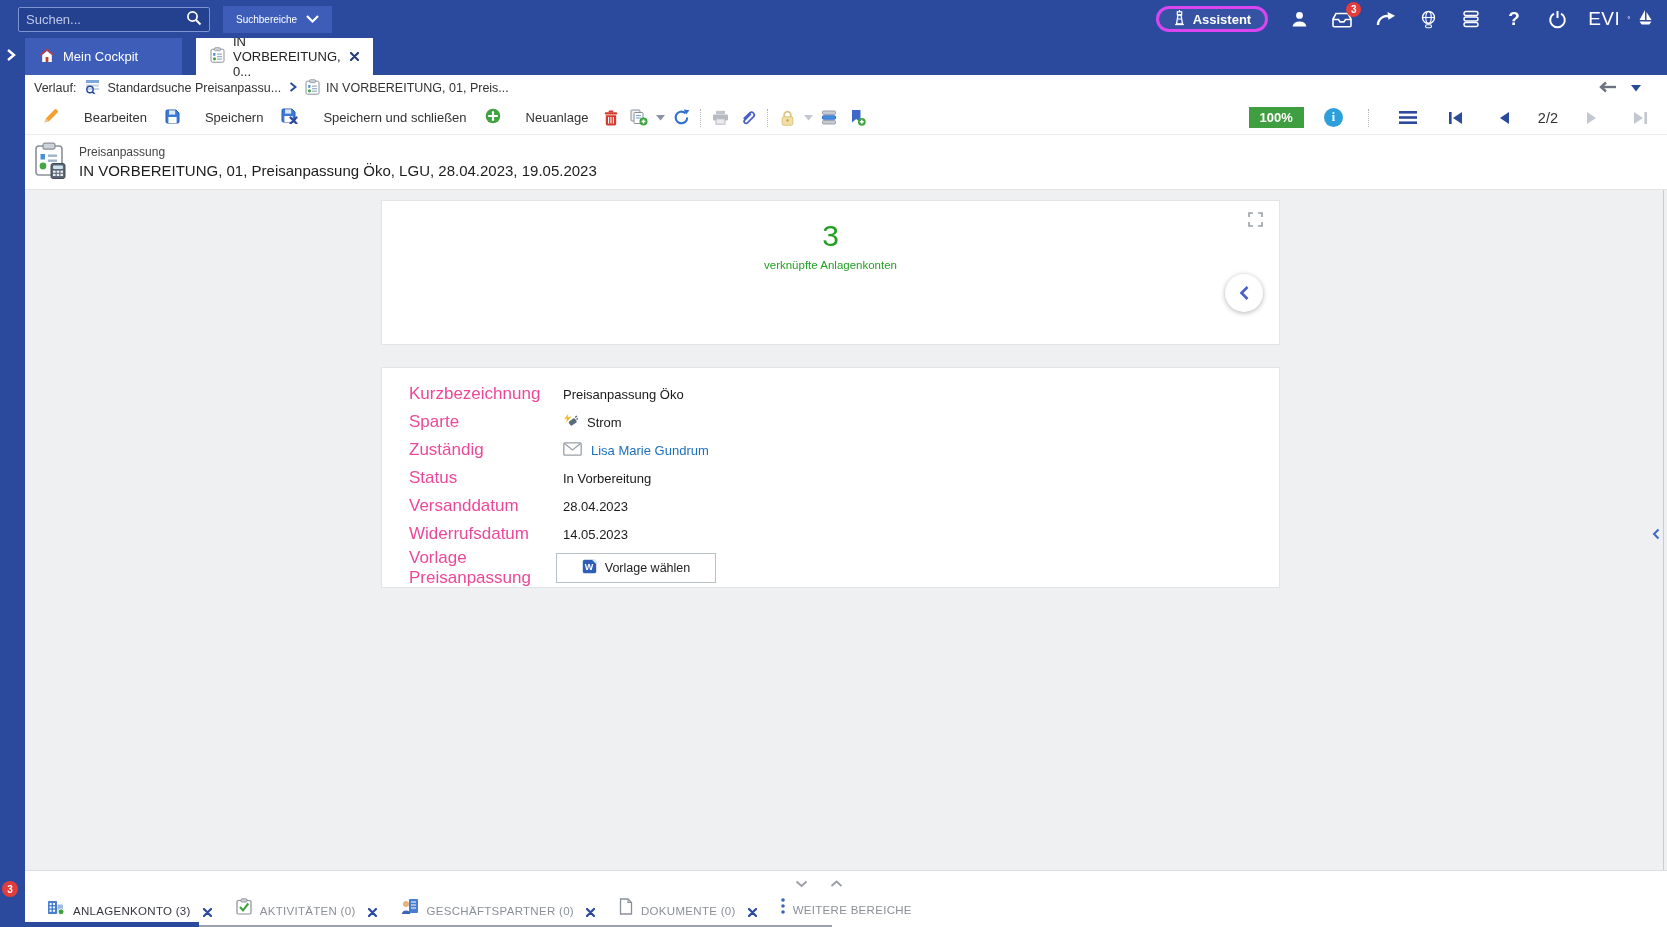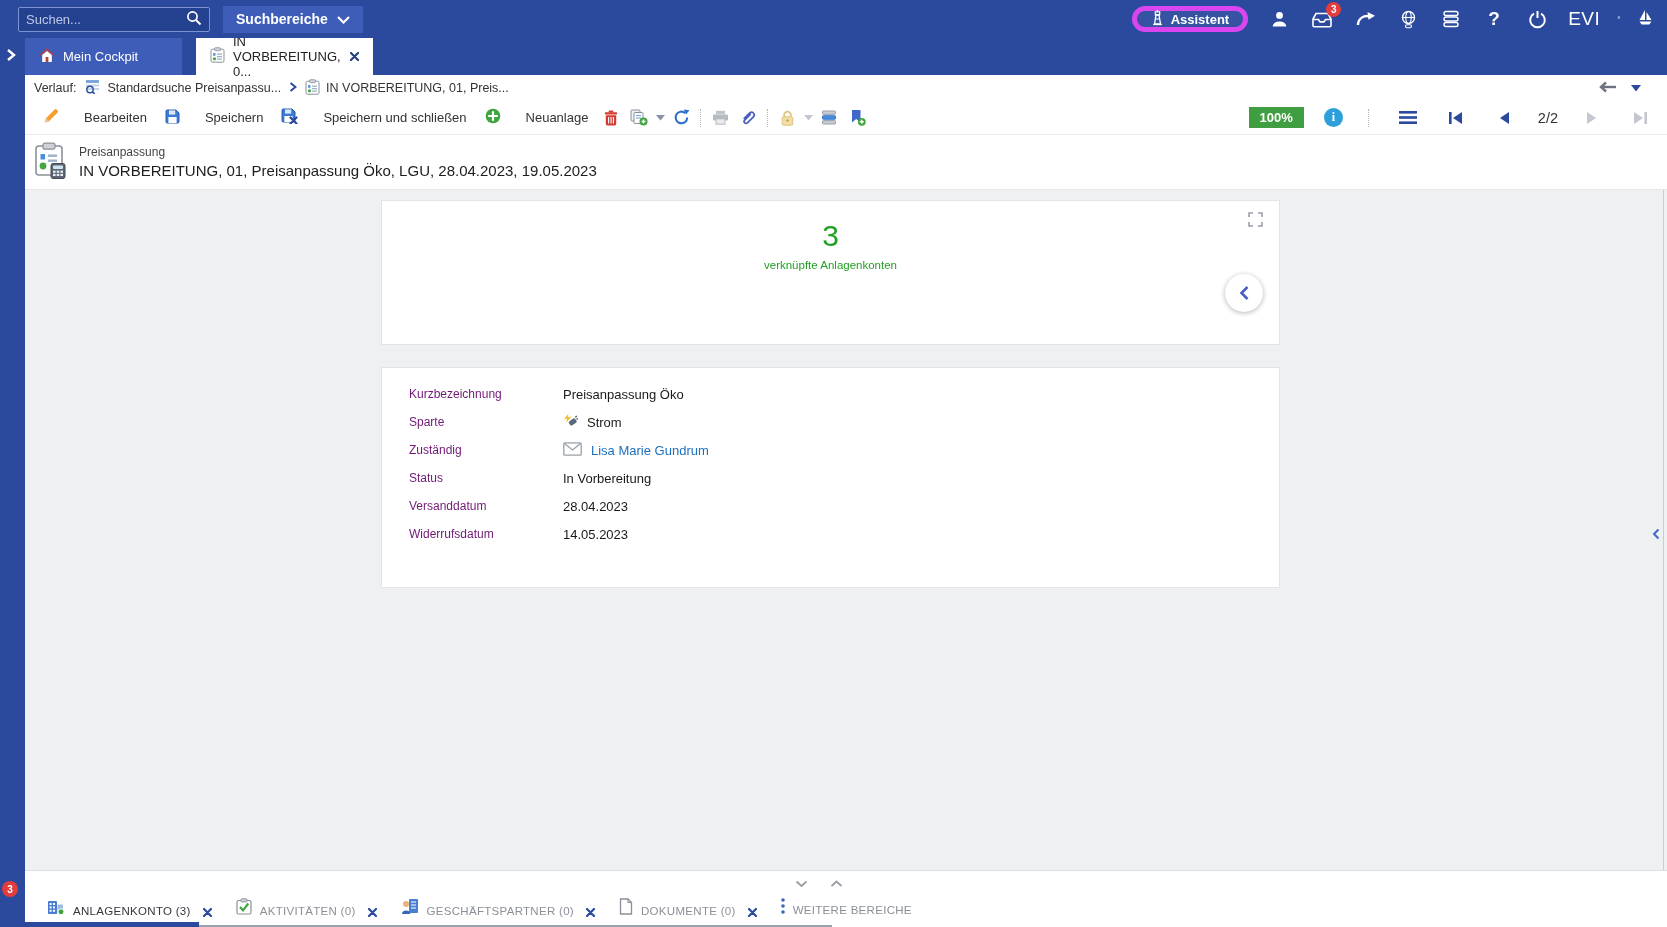--- a/index.html
+++ b/index.html
@@ -3,27 +3,27 @@
 <meta charset="utf-8">
 <style>
   * { box-sizing: border-box; margin: 0; padding: 0; }
   html,body { width:1667px; height:927px; overflow:hidden; }
   body { font-family:"Liberation Sans", sans-serif; position:relative; background:#fff; font-size:13px; color:#333; }
 
   
   .topbar { position:absolute; left:0; top:0; width:1667px; height:38px; background:#2b4a9e; display:flex; align-items:center; z-index:30; }
   .searchbox { margin-left:18px; width:192px; height:25px; background:#24418f; border:1px solid #7d92d0; border-radius:2px; display:flex; align-items:center; padding:0 7px; }
   .searchbox .ph { flex:1; color:#bcc8e8; font-size:13px; }
-  .scopebtn { margin-left:13px; height:27px; padding:0 13px; background:#3d5db8; color:#fff; display:flex; align-items:center; gap:9px; font-size:14px; cursor:pointer;font-weight:bold; }
+  .scopebtn { margin-left:13px; height:27px; padding:0 13px; background:#3d5db8; color:#fff; display:flex; align-items:center; gap:9px; font-size:10px; cursor:pointer; }
   .tb-right { margin-left:auto; display:flex; align-items:center; gap:19px; padding-right:14px; }
-  .assistant { display:flex; align-items:center; gap:7px; border:5px solid #d946ef; border-radius:14px; height:26px; padding:0 14px; color:#fff; font-weight:bold; font-size:13px; background:rgba(255,255,255,.05); cursor:pointer; }
+  .assistant { display:flex; align-items:center; gap:7px; border:3px solid #d946ef; border-radius:14px; height:26px; padding:0 14px; color:#fff; font-weight:bold; font-size:13px; background:rgba(255,255,255,.05); cursor:pointer; }
   .tbicon { position:relative; display:flex; align-items:center; justify-content:center; width:24px; height:26px; cursor:pointer; }
   .badge { position:absolute; top:-4px; right:-7px; min-width:15px; height:15px; border-radius:8px; background:#e23c3c; color:#fff; font-size:10px; font-weight:bold; display:flex; align-items:center; justify-content:center; padding:0 3px; }
   .help { color:#fff; font-size:19px; font-weight:bold; }
-  .brand { display:flex; align-items:center; color:#fff; font-size:19px; letter-spacing:.5px; gap:17px; }
+  .brand { display:flex; align-items:center; color:#fff; font-size:19px; letter-spacing:.5px; gap:7px; }
   .brand sup { font-size:8px; }
 
   
   .tabrow { position:absolute; left:0; top:38px; width:1667px; height:37px; background:#2b4a9e; z-index:20; }
   .leftstrip { position:absolute; left:0; top:38px; width:25px; height:889px; background:#2b4a9e; z-index:25; }
   .strip-chevron { position:absolute; left:5px; top:10px; }
   .tab { position:absolute; top:0; height:37px; display:flex; align-items:center; gap:8px; padding:0 14px; font-size:13px; cursor:pointer; }
   .tab.cockpit { left:25px; width:157px; background:#3d5db8; color:#fff; }
   .tab.active { left:196px; width:177px; background:#fff; color:#222; }
   .closex { display:flex; align-items:center; margin-left:auto; cursor:pointer; }
@@ -56,21 +56,21 @@
   .card.summary { top:10px; height:145px; }
   .card.detail { top:177px; height:221px; }
   .sum-inner { text-align:center; padding-top:18px; }
   .sum-count { font-size:30px; color:#23a024; cursor:pointer; }
   .sum-cap { font-size:11.5px; color:#23a024; margin-top:6px; }
   .expand { position:absolute; top:11px; right:16px; cursor:pointer; }
   .collapse-circle { position:absolute; left:1200px; top:84px; width:38px; height:38px; border-radius:50%; background:#fff; box-shadow:0 1px 5px rgba(0,0,0,.3); display:flex; align-items:center; justify-content:center; cursor:pointer; z-index:6; }
 
   .frm { padding-top:12px; }
   .frow { display:flex; align-items:center; min-height:28px; }
-  .flabel { width:154px; margin-left:27px; color:#701a75; font-size:12px; flex-shrink:0; }
+  .flabel { width:154px; margin-left:27px; color:#ec4899; font-size:17px; flex-shrink:0; }
   .fvalue { font-size:13px; color:#1a1a1a; display:flex; align-items:center; gap:9px; }
   .fvalue.link { color:#1c6fbe; cursor:pointer; }
   .vorlage-btn { display:flex; align-items:center; justify-content:center; gap:8px; width:160px; height:30px; margin-left:-7px; background:#fff; border:1px solid #b9c0cc; font-size:12.5px; color:#222; cursor:pointer; }
 
   .right-handle-line { position:absolute; right:3px; top:0; width:1px; height:680px; background:#c9ccd2; }
   .right-handle { position:absolute; right:7px; top:338px; cursor:pointer; }
 
   
   .bottombar { position:absolute; left:25px; top:870px; width:1642px; height:57px; background:#fff; border-top:1px solid #dcdfe3; z-index:10; }
   .split-chevrons { position:absolute; left:770px; top:5px; display:flex; gap:22px; }
@@ -498,20 +498,33 @@
         <span class="fvalue">In Vorbereitung</span>
       </div>
       <div class="frow">
         <span class="flabel">Versanddatum</span>
         <span class="fvalue">28.04.2023</span>
       </div>
       <div class="frow">
         <span class="flabel">Widerrufsdatum</span>
         <span class="fvalue">14.05.2023</span>
       </div>
+      <div class="frow">
+        <span class="flabel">Vorlage Preisanpassung</span>
+        <span class="vorlage-btn">
+          <span>
+            <svg width="15" height="15" viewBox="0 0 15 15">
+                <rect x="0.8" y="0.8" width="13.4" height="13.4" rx="1.6" fill="#2d5fb8"></rect>
+                <polygon points="10,0.8 14.2,0.8 14.2,5" fill="#fff" opacity="0.85"></polygon>
+                <text x="7" y="11" text-anchor="middle" font-size="9" font-weight="bold" fill="#fff" font-family="Liberation Sans, sans-serif">W</text>
+              </svg>
+          </span>
+          <span>Vorlage wählen</span>
+        </span>
+      </div>
     </div>
   </div>
 
   <div class="right-handle-line"></div>
   <span class="right-handle">
     <svg width="8" height="12" viewBox="0 0 8 12">
         <polyline points="6.5,1.5 2,6 6.5,10.5" fill="none" stroke="#3f68c9" stroke-width="2"></polyline>
       </svg>
   </span>
 </div>

